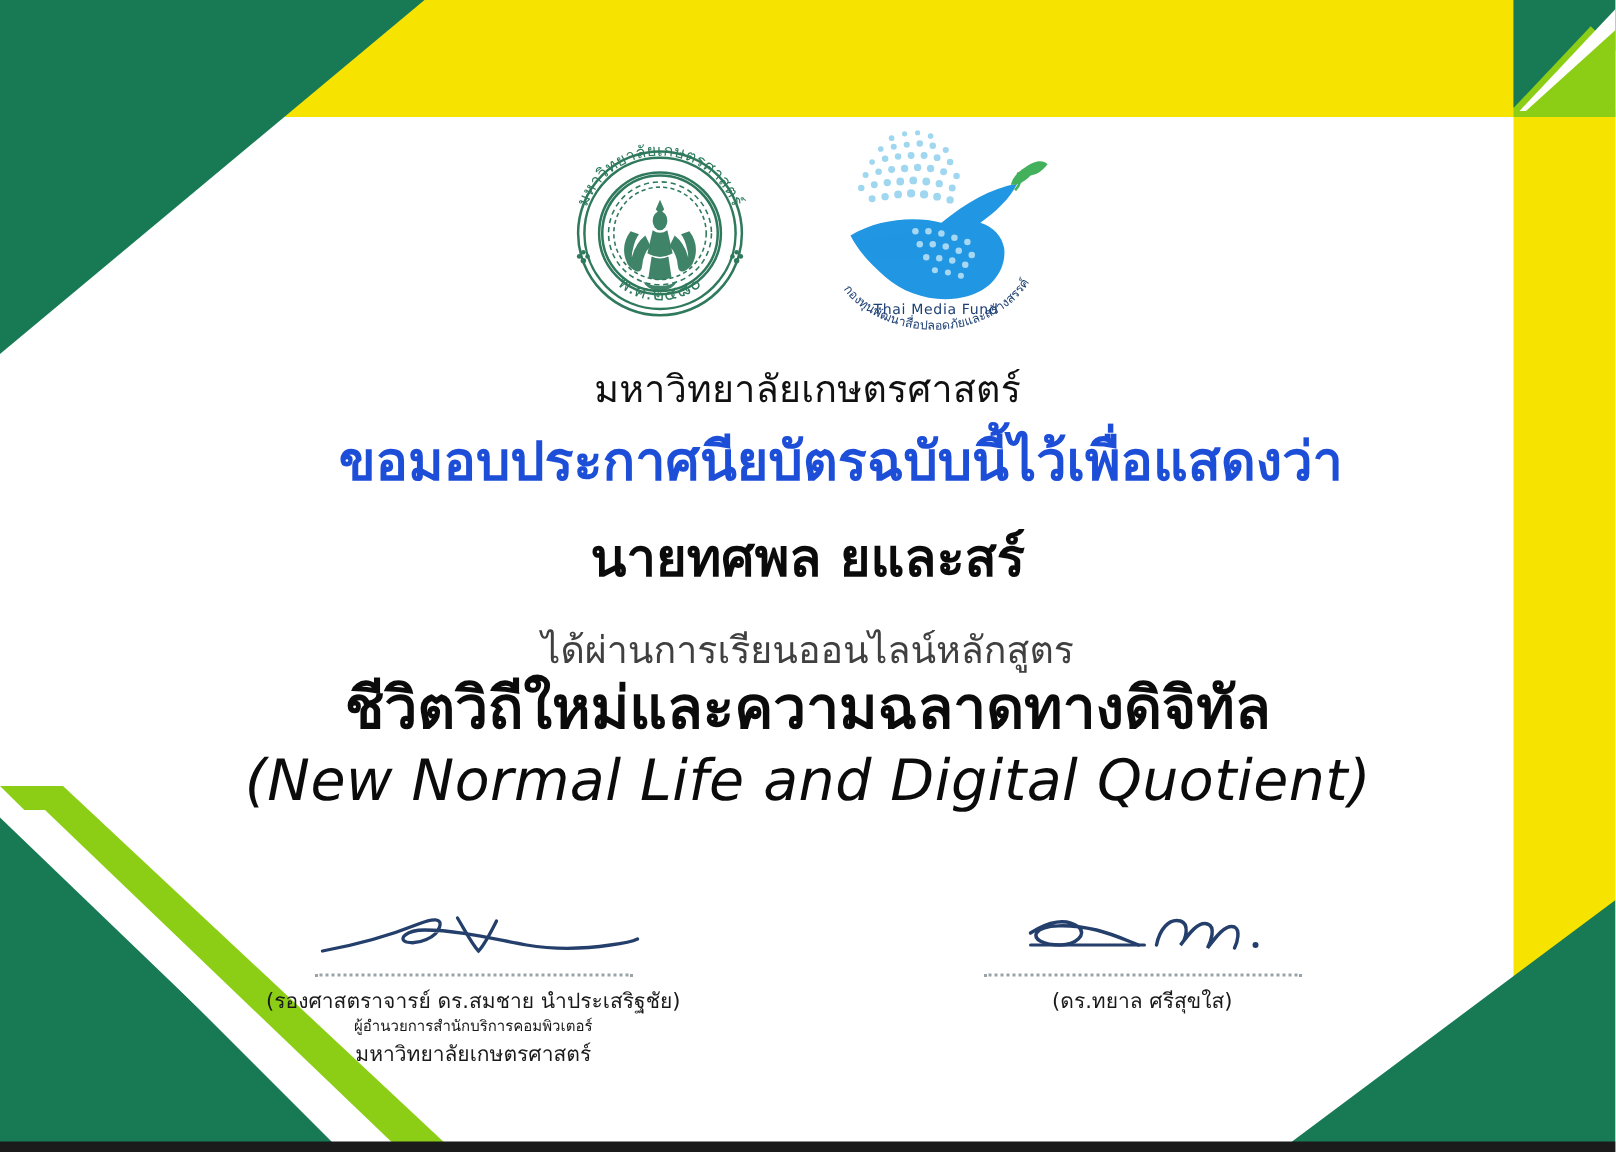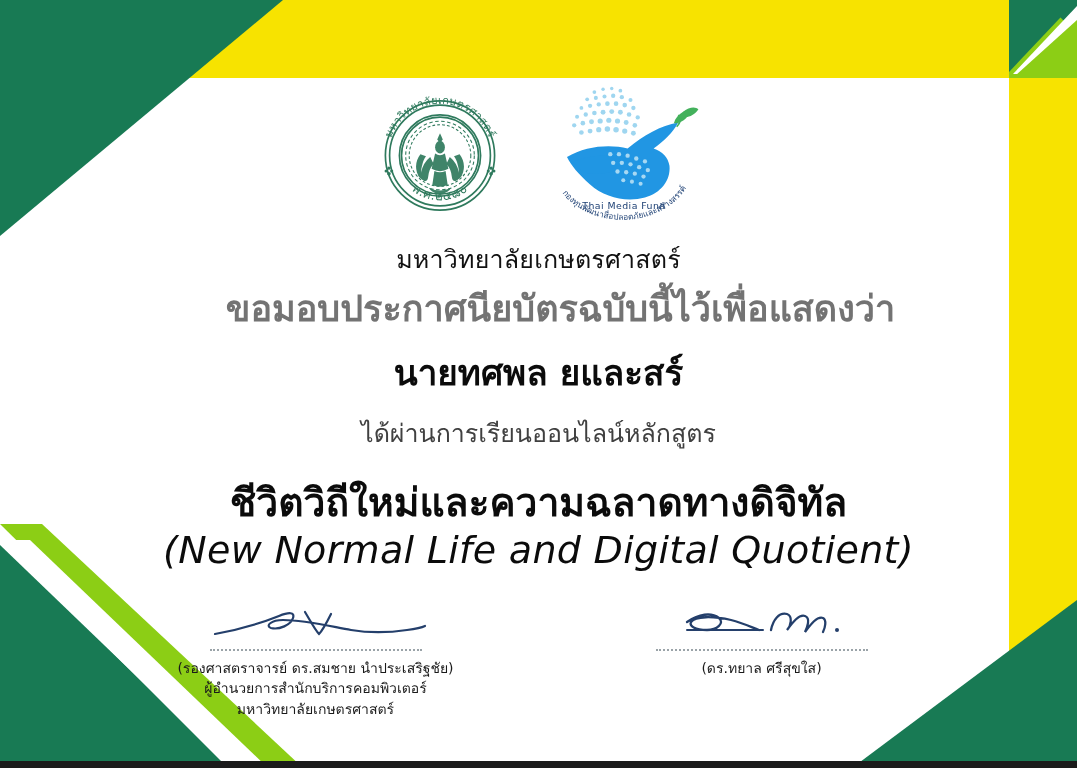--- a/index.html
+++ b/index.html
@@ -48,40 +48,40 @@
     font-size:25px;
     font-weight:400;
     color:#111111;
     letter-spacing:0.2px;
     line-height:1.25;
   }
   .headline {
     margin-top:12px;
     font-size:36px;
     font-weight:700;
-    color:#737373;
+    color:#1d4ed8;
     line-height:1.2;
     margin-left:44px;
   }
   .recipient {
     margin-top:22px;
     font-size:35px;
     font-weight:700;
     color:#0b0b0b;
     line-height:1.2;
   }
   .passed-line {
     margin-top:24px;
     font-size:25px;
     font-weight:400;
     color:#404040;
     line-height:1.25;
   }
   .course-th {
-    margin-top:30px;
+    margin-top:0;
     font-size:39px;
     font-weight:700;
     color:#0b0b0b;
     line-height:1.18;
   }
   .course-en {
     margin-top:2px;
     font-size:38px;
     font-weight:400;
     color:#0b0b0b;
@@ -114,21 +114,21 @@
   }
   .sig-name {
     margin-top:7px;
     font-size:14px;
     color:#1a1a1a;
     line-height:1.45;
     text-align:center;
     white-space:nowrap;
   }
   .sig-role {
-    font-size:14px;
+    font-size:10px;
     color:#1a1a1a;
     line-height:1.45;
     text-align:left;
     white-space:nowrap;
   }
   .sig-org {
     font-size:14px;
     color:#1a1a1a;
     line-height:1.45;
     text-align:center;

